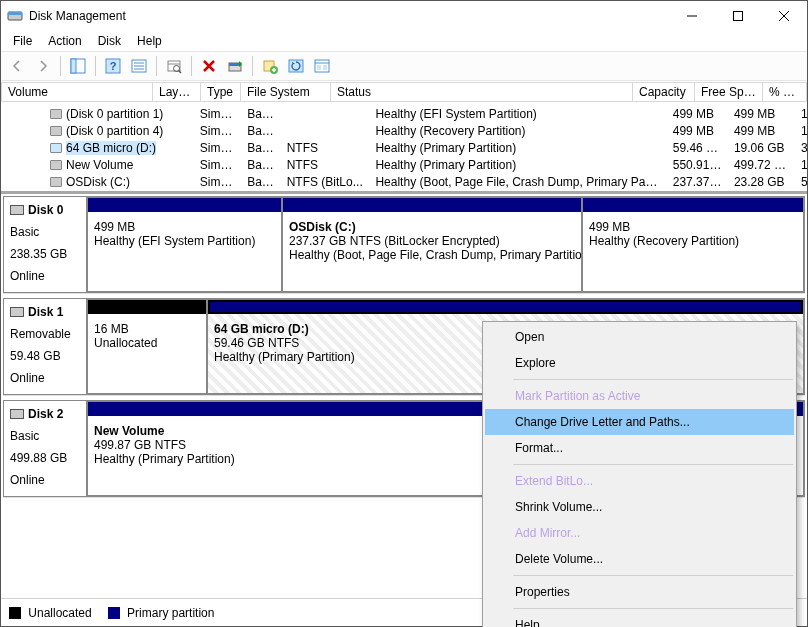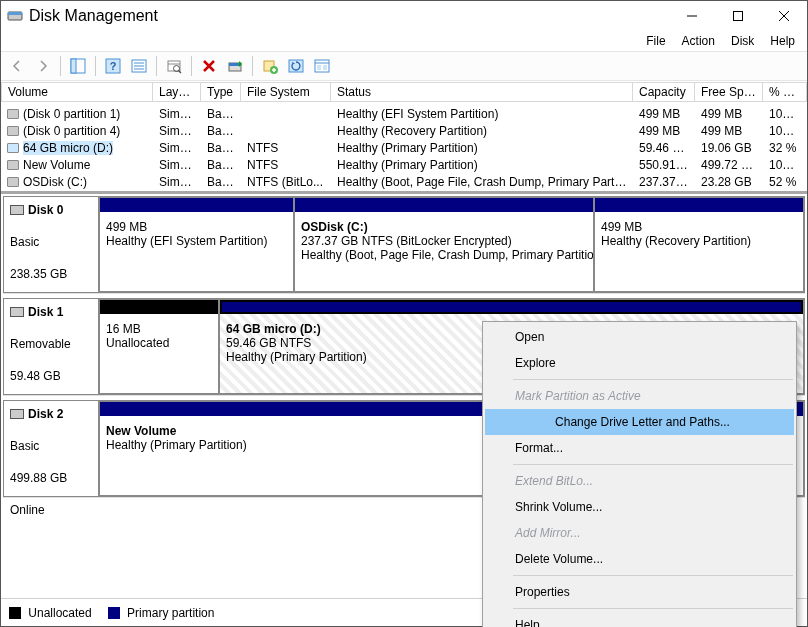--- a/index.html
+++ b/index.html
@@ -29,37 +29,36 @@
   }
   .titlebar .app-icon {
     width: 16px; height: 16px;
     margin-right: 6px;
     display: inline-flex;
     align-items: center;
     justify-content: center;
   }
   .titlebar .title {
     flex: 1;
-    font-size: 16px;
+    font-size: 12px;
   }
   .winbtns { display: flex; }
   .winbtn {
     width: 46px; height: 30px;
     display: flex; align-items: center; justify-content: center;
     color: #000;
   }
   .winbtn svg { width: 10px; height: 10px; }
   
   .menubar {
     height: 20px;
     display: flex;
     align-items: center;
     padding: 0 4px;
     border-bottom: 0;
-    justify-content: flex-end;
   }
   .menu-item {
     padding: 2px 8px;
     cursor: default;
   }
   
   .toolbar {
     height: 30px;
     display: flex;
     align-items: center;
@@ -113,21 +112,21 @@
     text-overflow: ellipsis;
   }
   .col-vol    { width: 152px; display:flex; align-items:center; gap:4px; }
   .col-layout { width: 48px; }
   .col-type   { width: 40px; }
   .col-fs     { width: 90px; }
   .col-status { width: 302px; }
   .col-cap    { width: 62px; }
   .col-free   { width: 68px; }
   .col-pfree  { flex: 1; }
-  .vol-body { padding-top: 2px; padding-bottom: 2px; }
+  .vol-body { padding-top: 2px; padding-bottom: 2px; margin-left: 43px; }
   .vol-body .vol-row { height: 17px; }
   .vol-row.selected .col-vol span { background: #cce8ff; }
   .drive-glyph {
     width: 12px; height: 10px;
     background: #ccc;
     border: 1px solid #888;
     border-radius: 1px;
     display: inline-block;
   }
   
@@ -139,27 +138,27 @@
     background: #fff;
   }
   .disk-row {
     display: flex;
     height: 98px;
     border-bottom: 1px solid #e0e0e0;
     gap: 0;
     margin-bottom: 4px;
   }
   .disk-info {
-    width: 96px;
+    width: 84px;
     border: 1px solid #888;
     padding: 6px;
     background: #fff;
     display: flex;
     flex-direction: column;
-    gap: 18px;
+    gap: 8px;
     font-size: 12px;
   }
   .disk-info .name { font-weight: 700; display:flex; align-items:center; gap:4px; }
   .disk-info .name .dicon {
     width: 14px; height: 10px;
     background: #ccc; border: 1px solid #555;
   }
   .part-area {
     flex: 1;
     display: flex;
@@ -229,22 +228,22 @@
     box-shadow: 3px 3px 6px rgba(0,0,0,.25);
     padding: 2px;
     font-size: 12px;
     z-index: 100;
   }
   .ctx-item {
     padding: 6px 24px 6px 30px;
     cursor: default;
     position: relative;
   }
-  .ctx-item.highlight { background: #91c9f7; text-align: center; }
-  .ctx-item.disabled { color: #0f172a; font-style: italic; }
+  .ctx-item.highlight { background: #91c9f7; }
+  .ctx-item.disabled { color: #6d28d9; }
   .ctx-sep {
     height: 1px;
     background: #d0d0d0;
     margin: 3px 1px 3px 28px;
   }
 </style>
 </head>
 <body>
 
 <div class="window">
@@ -516,20 +515,21 @@
           </div>
           <div>Basic</div>
           <div>499.88 GB</div>
           <div>Online</div>
         </div>
         <div class="part-area">
           <div class="part" style="flex: 1 1 0%;">
             <div class="band primary"></div>
             <div class="content">
               <div class="p-title">New Volume</div>
+              <div>499.87 GB NTFS</div>
               <div>Healthy (Primary Partition)</div>
             </div>
           </div>
         </div>
       </div>
     </div>
 
   <div class="legend">
     <span>
       <span class="swatch unalloc"></span>

